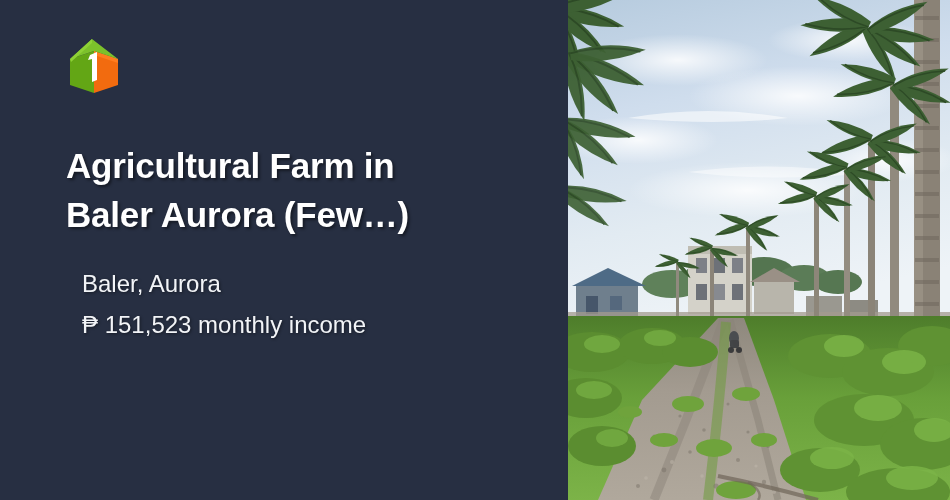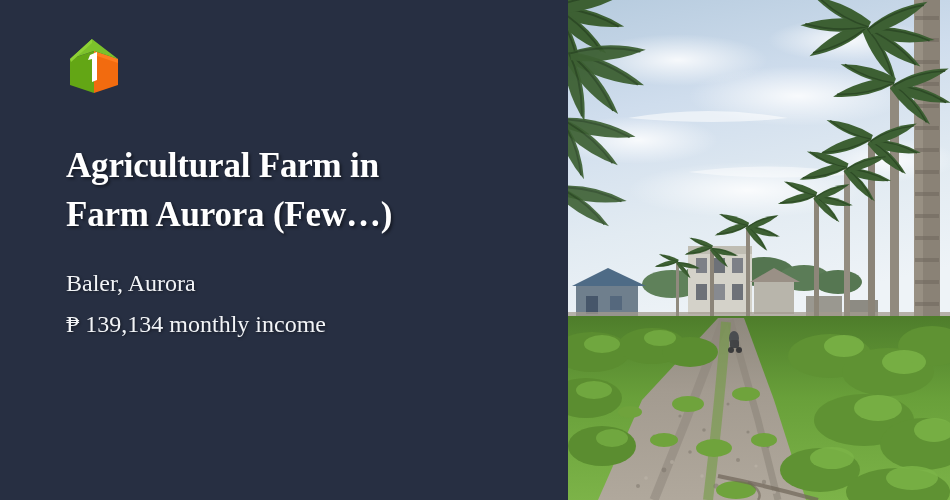--- a/index.html
+++ b/index.html
@@ -11,21 +11,20 @@
     font-family: "Liberation Sans", sans-serif;
   }
 
   .card {
     position: relative;
     width: 950px;
     height: 500px;
     overflow: hidden;
     background: #272f42;
     display: flex;
-    font-family: Liberation Serif, serif;
   }
 
   
   .info-panel {
     position: relative;
     width: 568px;
     height: 500px;
     background: #272f42;
     flex: 0 0 568px;
     box-sizing: border-box;
@@ -53,20 +52,21 @@
     line-height: 49px;
     letter-spacing: -0.2px;
     text-shadow: 2px 2px 3px rgba(0,0,0,0.45);
     white-space: nowrap;
   }
 
   
   .details {
     margin-top: 24px;
     width: 470px;
+    margin-left: 16px;
   }
   .detail-line {
     font-size: 24px;
     font-weight: normal;
     color: #f2f4f7;
     line-height: 41px;
     text-shadow: 1px 1px 3px rgba(0,0,0,0.45);
     white-space: nowrap;
   }
 
@@ -97,26 +97,26 @@
 
         <polygon points="4,22 26,2 52,22 28,14" fill="#7cc12b"></polygon>
         <polygon points="4,22 26,2 26,6 5,25" fill="#8ed136"></polygon>
 
         <polygon points="24,18 31,15 31,43 26,45 26,22 22,23" fill="#ffffff"></polygon>
       </svg>
     </div>
 
     <div class="title-block">
       <div class="title-line">Agricultural Farm in</div>
-      <div class="title-line">Farm Aurora (Few…)</div>
+      <div class="title-line">Baler Aurora (Few…)</div>
     </div>
 
     <div class="details">
       <div class="detail-line">Baler, Aurora</div>
-      <div class="detail-line">₱ 139,134 monthly income</div>
+      <div class="detail-line">₱ 151,523 monthly income</div>
     </div>
 
   </div>
 
   <div class="photo">
     <svg viewBox="0 0 382 500" preserveAspectRatio="xMidYMid slice" xmlns="http://www.w3.org/2000/svg" aria-hidden="true">
       <defs>
         <linearGradient id="skyGrad" x1="0" y1="0" x2="0.25" y2="1">
           <stop offset="0%" stop-color="#b6cbde"></stop>
           <stop offset="35%" stop-color="#cfdded"></stop>

